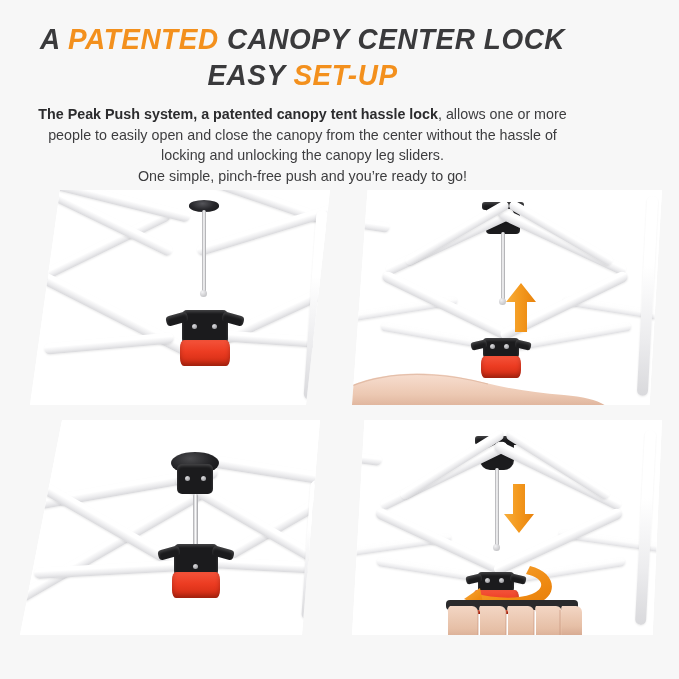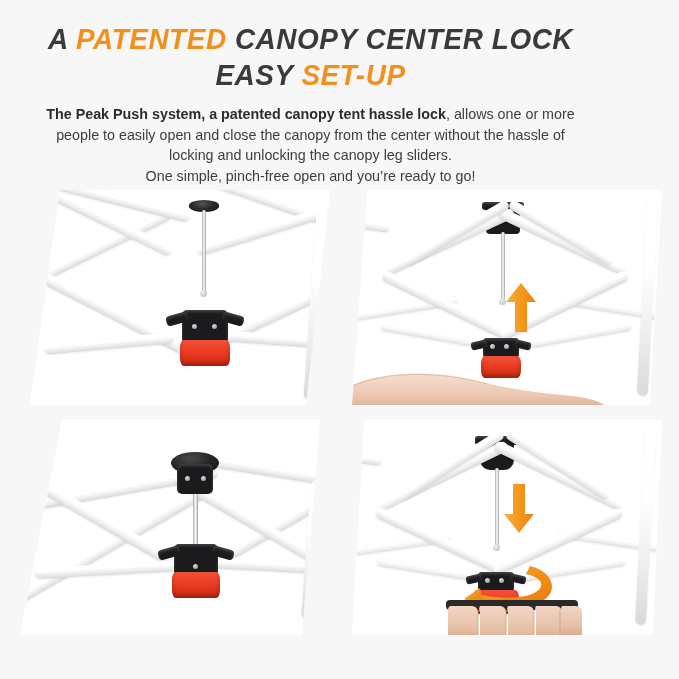--- a/index.html
+++ b/index.html
@@ -13,21 +13,21 @@
     height: 679px;
     background: #f7f7f7;
     overflow: hidden;
     font-family: "Liberation Sans", sans-serif;
     -webkit-font-smoothing: antialiased;
   }
 
   
   .header {
     position: absolute;
-    left: 8px;
+    left: 0;
     top: 0;
     width: 605px;
     height: 180px;
     background: #f7f7f7;
   }
   .headline {
     text-align: center;
     font-family: "Liberation Sans", sans-serif;
     font-weight: bold;
     font-style: italic;
@@ -148,21 +148,21 @@
 <body>
 
 <div id="page">
 
   <div class="header">
 
     <div class="headline headline-line1"><span>A </span><span class="hl-accent">PATENTED</span><span> CANOPY CENTER LOCK</span></div>
 
     <div class="headline headline-line2"><span>EASY </span><span class="hl-accent">SET-UP</span></div>
 
-    <div class="paragraph"><span class="para-strong">The Peak Push system, a patented canopy tent hassle lock</span><span>, allows one or more people to easily open and close the canopy from the center without the hassle of locking and unlocking the canopy leg sliders.</span><br><span>One simple, pinch-free open and you’re ready to go!</span></div>
+    <div class="paragraph"><span class="para-strong">The Peak Push system, a patented canopy tent hassle lock</span><span>, allows one or more people to easily open and close the canopy from the center without the hassle of locking and unlocking the canopy leg sliders.</span><br><span>One simple, pinch-free push and you’re ready to go!</span></div>
   </div>
 
   <div class="panels">
 
     <div class="panel p-tl">
       <div class="canvas">
 
         <div class="bar" style="width:170px;height:11px;left:-22px;top:56px;transform:rotate(-26deg);"></div>
         <div class="bar" style="width:160px;height:11px;left:-10px;top:22px;transform:rotate(26deg);"></div>
         <div class="bar" style="width:150px;height:11px;left:12px;top:4px;transform:rotate(14deg);"></div>

